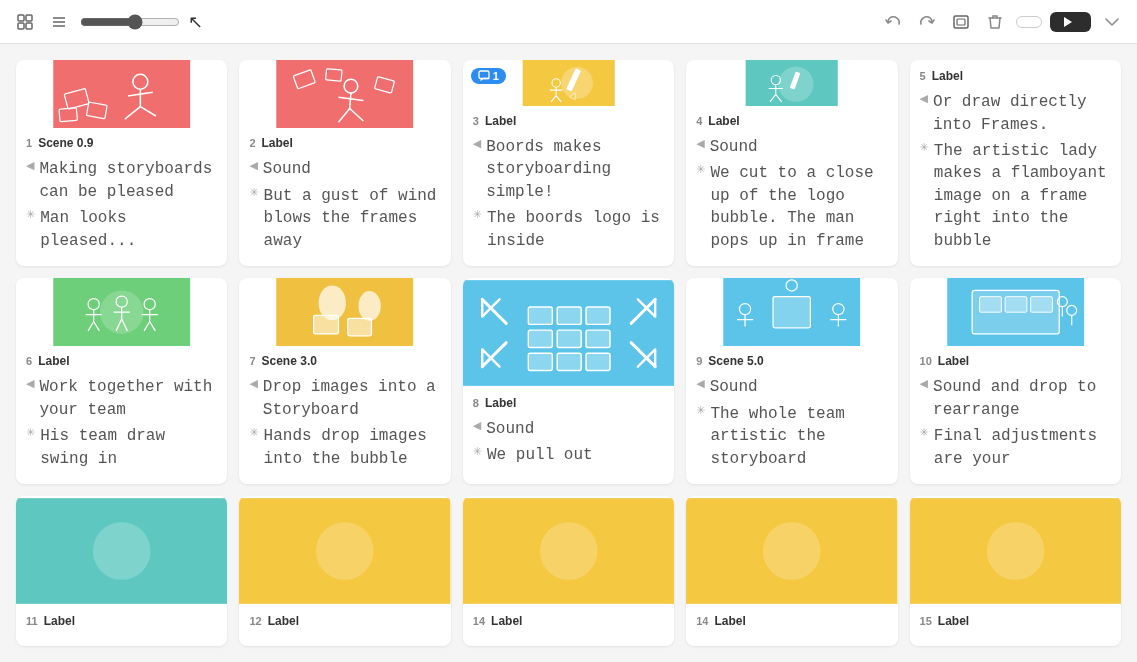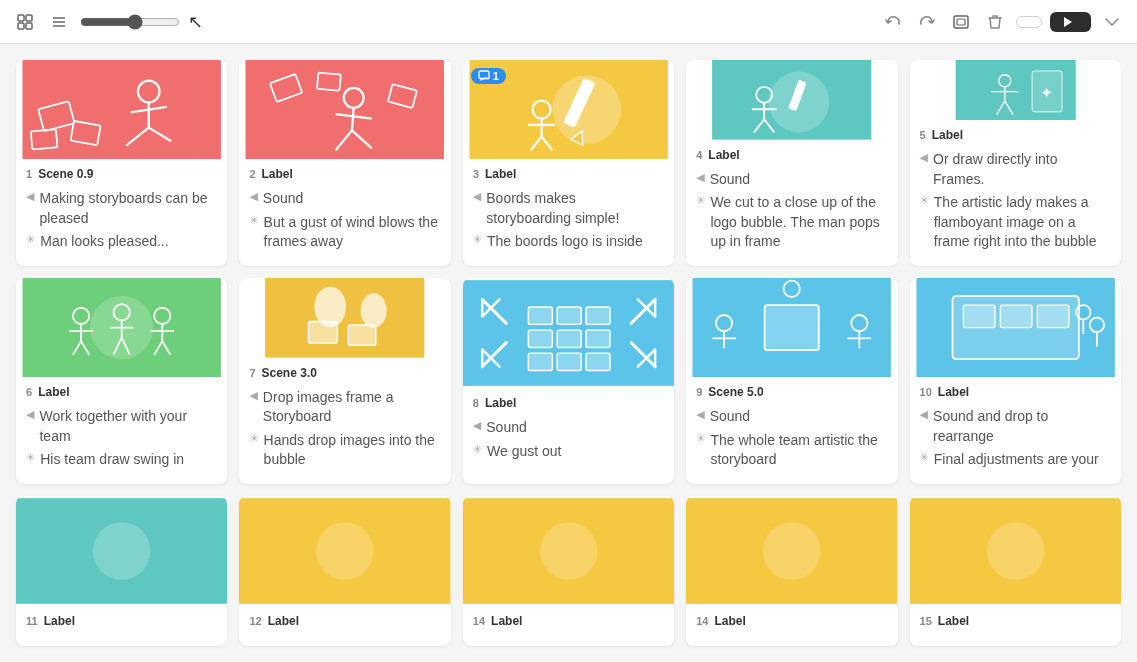--- a/index.html
+++ b/index.html
@@ -143,23 +143,24 @@
       gap: 5px;
       margin-bottom: 4px;
     }
     .card-row-icon {
       font-size: 11px;
       color: #aaa;
       flex-shrink: 0;
       margin-top: 1px;
     }
     .card-row-text {
-      font-size: 14px;
+      font-size: 16px;
       color: #555;
       line-height: 1.4;
+      font-family: Liberation Mono, monospace;
     }
 
     
     .comment-badge {
       position: absolute;
       top: 8px;
       left: 8px;
       background: #2d8cf0;
       color: #fff;
       border-radius: 10px;
@@ -443,21 +444,21 @@
       <rect x="60" y="60" width="40" height="30" rx="3" fill="rgba(255,255,255,0.5)" stroke="white" stroke-width="2"></rect>
       <rect x="115" y="65" width="38" height="28" rx="3" fill="rgba(255,255,255,0.5)" stroke="white" stroke-width="2"></rect>
     </svg></div>
       <div class="card-body">
         <div class="card-header">
           <span class="card-number">7</span>
           <span class="card-scene-label">Scene 3.0</span>
         </div>
         <div class="card-row">
           <span class="card-row-icon">◀</span>
-          <span class="card-row-text">Drop images frame a Storyboard</span>
+          <span class="card-row-text">Drop images into a Storyboard</span>
         </div>
         <div class="card-row">
           <span class="card-row-icon">✳</span>
           <span class="card-row-text">Hands drop images into the bubble</span>
         </div>
       </div>
     </div>
     <div class="card">
       <div class="card-image"><svg viewBox="0 0 220 110" xmlns="http://www.w3.org/2000/svg">
       <rect width="220" height="110" fill="#5bc4e8"></rect>
@@ -485,21 +486,21 @@
         <div class="card-header">
           <span class="card-number">8</span>
           <span class="card-scene-label">Label</span>
         </div>
         <div class="card-row">
           <span class="card-row-icon">◀</span>
           <span class="card-row-text">Sound</span>
         </div>
         <div class="card-row">
           <span class="card-row-icon">✳</span>
-          <span class="card-row-text">We gust out</span>
+          <span class="card-row-text">We pull out</span>
         </div>
       </div>
     </div>
     <div class="card">
       <div class="card-image"><svg viewBox="0 0 220 110" xmlns="http://www.w3.org/2000/svg">
       <rect width="220" height="110" fill="#5bc4e8"></rect>
 
       <rect x="80" y="30" width="60" height="50" rx="3" fill="rgba(255,255,255,0.25)" stroke="white" stroke-width="2"></rect>
 
       <circle cx="35" cy="50" r="9" fill="none" stroke="white" stroke-width="2"></circle>

